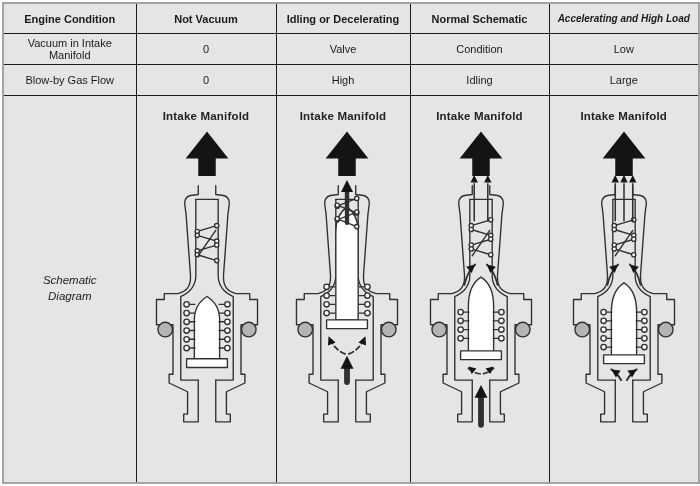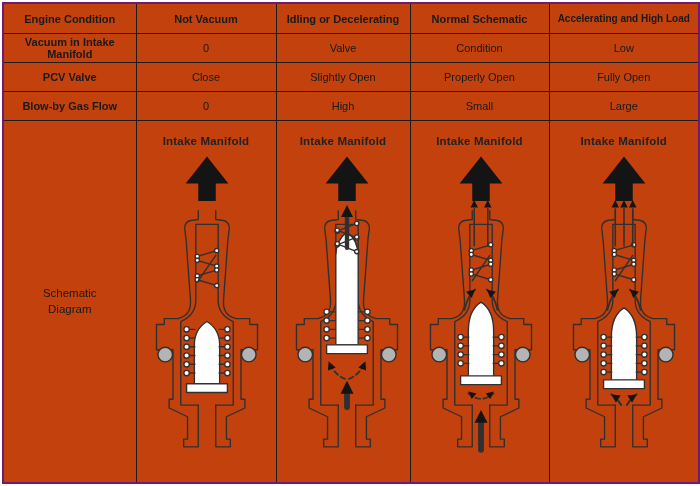--- a/index.html
+++ b/index.html
@@ -1,26 +1,26 @@
 <!DOCTYPE html>
 <html><head>
 <meta charset="utf-8">
 <style>
   html,body{margin:0;padding:0;background:#fff;width:700px;height:486px;overflow:hidden;}
   body{font-family:"Liberation Sans","DejaVu Sans",sans-serif;color:#1a1a1a;}
   table.pcv{border-collapse:collapse;table-layout:fixed;width:696px;height:482px;margin:2px;
-    border:2px solid #701a75;background:#c2410c;}
+    border:2px solid #a3a3a3;background:#e5e5e5;}
   .pcv th,.pcv td{border:1.5px solid #1c1c1c;text-align:center;vertical-align:middle;
     padding:0 2px;overflow:hidden;font-weight:bold;}
   .pcv thead th{font-weight:bold;font-size:11px;height:29px;}
-  .pcv thead th.hdr-wide{font-size:10px;}
+  .pcv thead th.hdr-wide{font-size:10px;font-style:italic;}
   .pcv td.val, .pcv th.rowlab{font-weight:normal;font-size:11px;height:28px;}
-  .pcv th.rowlab{font-weight:bold;}
+  .pcv th.rowlab{font-weight:normal;}
   .pcv td.schcell{vertical-align:top;height:361px;}
-  .pcv th.schlab{font-weight:normal;font-size:11.5px;white-space:pre-line;line-height:1.35;}
+  .pcv th.schlab{font-weight:normal;font-size:11.5px;white-space:pre-line;line-height:1.35;font-style:italic;}
   .diagram{width:100%;padding-top:14px;text-align:center;}
   .im-label{font-size:11.5px;letter-spacing:.2px;color:#222;}
   .svg-holder svg{display:block;margin:5px auto 0;}
 </style>
 </head>
 <body>
 
 <table class="pcv">
   <colgroup>
     <col style="width:133px">
@@ -40,31 +40,24 @@
   </thead>
   <tbody>
     <tr>
       <th class="rowlab">Vacuum in Intake Manifold</th>
       <td class="val">0</td>
       <td class="val">Valve</td>
       <td class="val">Condition</td>
       <td class="val">Low</td>
     </tr>
     <tr>
-      <th class="rowlab">PCV Valve</th>
-      <td class="val">Close</td>
-      <td class="val">Slightly Open</td>
-      <td class="val">Properly Open</td>
-      <td class="val">Fully Open</td>
-    </tr>
-    <tr>
       <th class="rowlab">Blow-by Gas Flow</th>
       <td class="val">0</td>
       <td class="val">High</td>
-      <td class="val">Small</td>
+      <td class="val">Idling</td>
       <td class="val">Large</td>
     </tr>
     <tr>
       <th class="schlab">Schematic
 Diagram</th>
       <td class="schcell">
         <div class="diagram">
           <div class="im-label">Intake Manifold</div>
           <div class="svg-holder">
               <svg width="136" height="308" viewBox="0 0 140 312">

